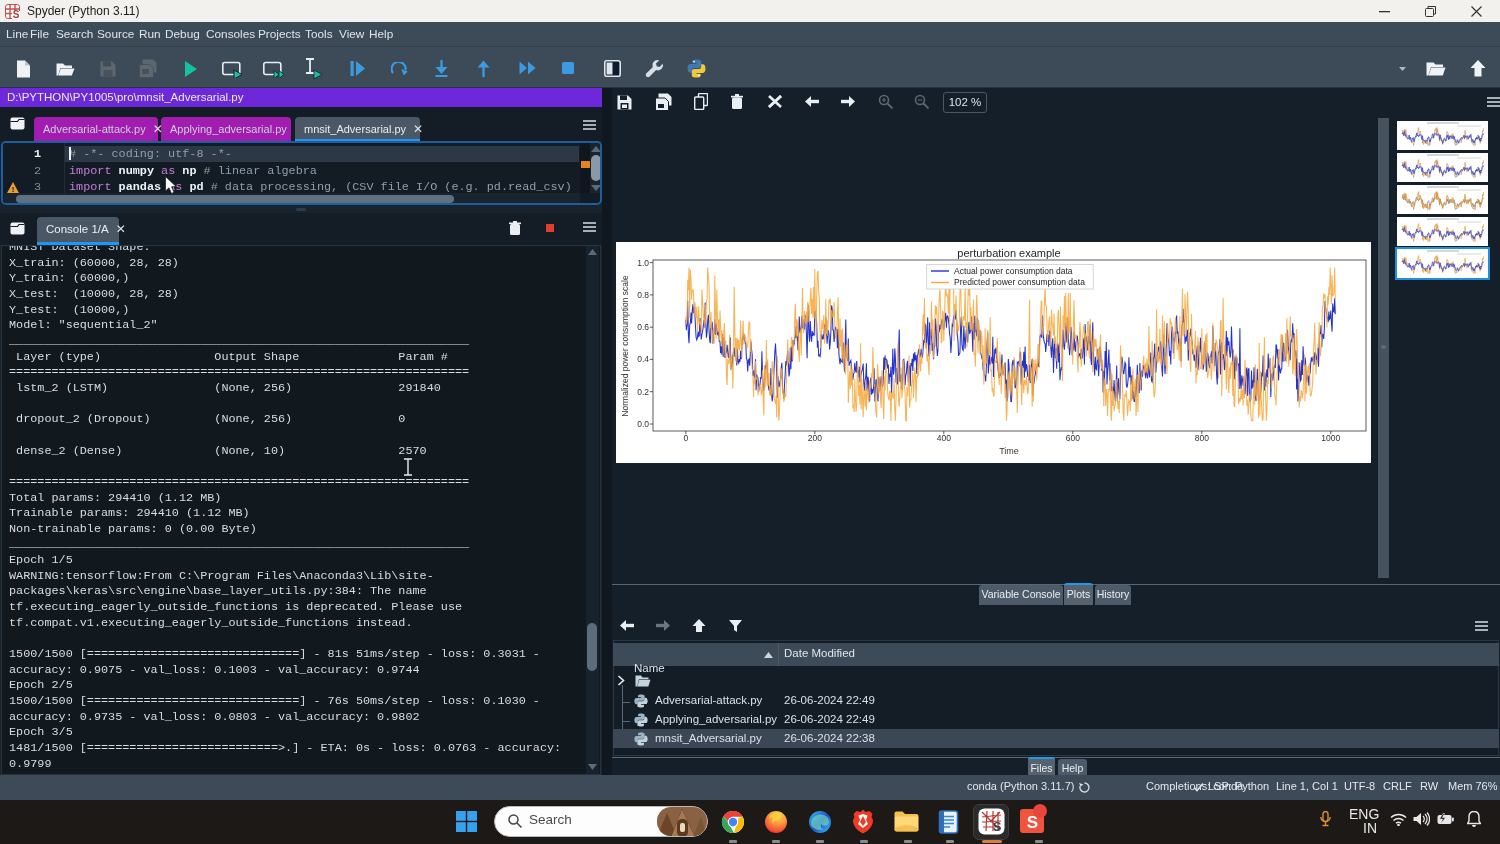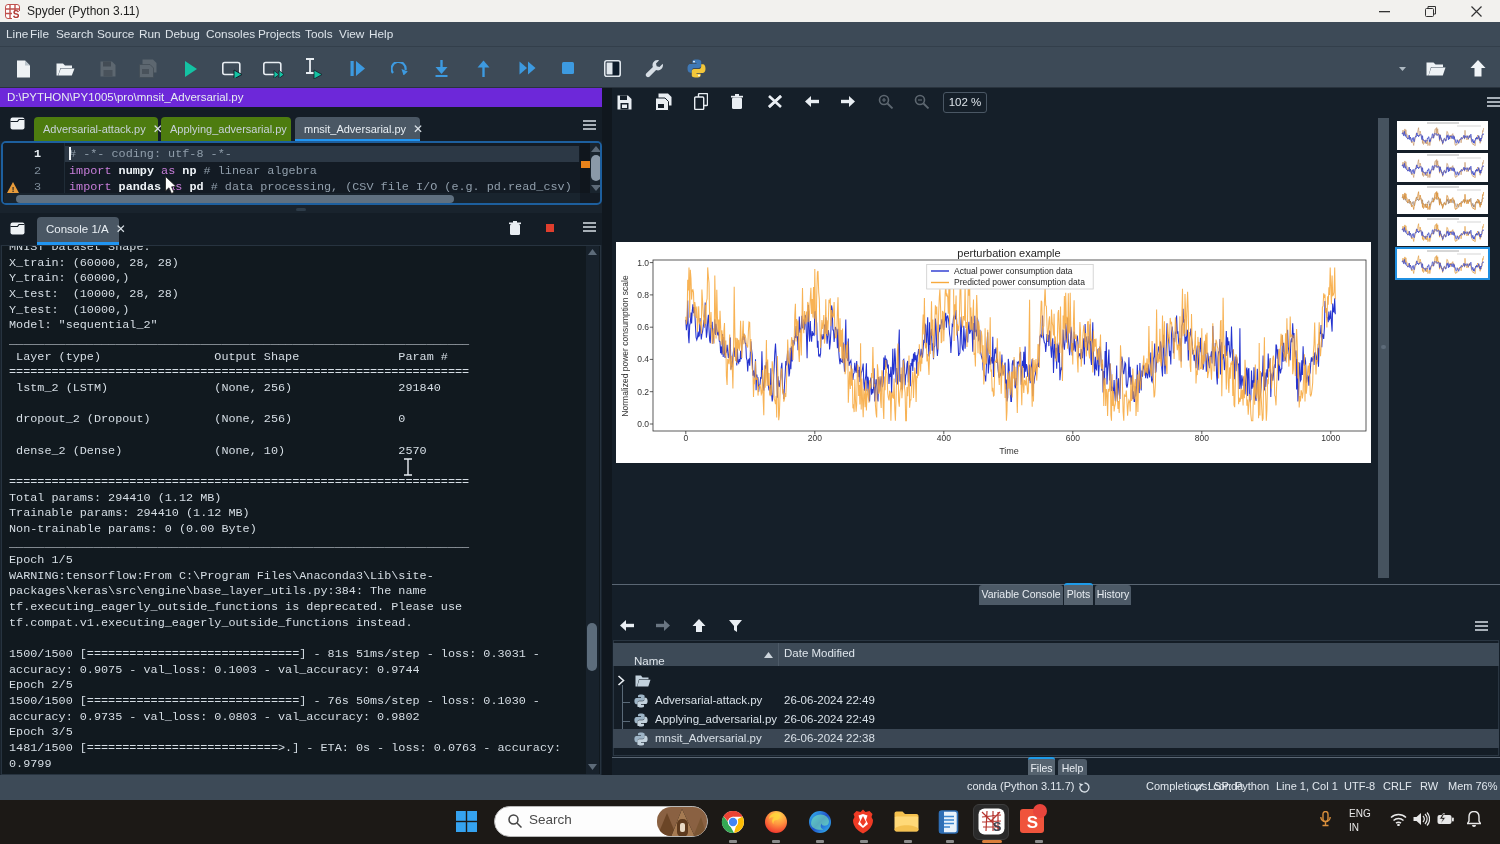--- a/index.html
+++ b/index.html
@@ -9,21 +9,21 @@
 #titlebar{left:0;top:0;width:1500px;height:22px;background:#f2f1ee;color:#1c1c1c;font-size:12px}
 #titletext{left:27px;top:4px;font-size:12px;color:#1c1c1c}
 
 #menubar{left:0;top:22px;width:1500px;height:25px;background:#3d4a57;color:#dde4ea;font-size:11.8px;border-bottom:1px solid #333f4b}
 .mi{position:absolute;top:27px;font-size:11.8px;color:#dde4ea}
 
 #toolbar{left:0;top:47px;width:1500px;height:41px;background:#3d4a57;border-bottom:1px solid #29333d}
 
 #crumb{left:0;top:88px;width:602px;height:19px;background:#6d28d9;color:#e6ecf1;font-size:11.5px}
 #tabbar{left:0;top:107px;width:602px;height:34px;background:#141d26}
-.etab{position:absolute;height:24px;white-space:nowrap;border-radius:4px 4px 0 0;background:#4d7c0f;color:#c7d1da;font-size:11px;padding:5px 8px 0 9px;white-space:nowrap}
+.etab{position:absolute;height:24px;white-space:nowrap;border-radius:4px 4px 0 0;background:#a21caf;color:#c7d1da;font-size:11px;padding:5px 8px 0 9px;white-space:nowrap}
 .etab .x{color:#dbe2e8;font-size:12px;margin-left:7px}
 .etab.active{background:#4a5764;color:#e8eef3}
 #edbox{left:1px;top:141px;width:601px;height:64px;background:#131b24;border:2px solid #1d5f9e;border-radius:5px;overflow:hidden}
 #gutter{left:0px;top:0px;width:62px;height:62px;background:#131b24;border-right:1px solid #202c37}
 .lnum{position:absolute;width:24px;text-align:right;color:#7e8c99;font:11.8px "Liberation Mono",monospace}
 #curline{left:62px;top:3px;width:514px;height:16px;background:#2c3845}
 pre,.mono{font:11.8px "Liberation Mono",monospace;color:#d6dee5}
 #code{left:66px;top:3px;line-height:16.5px}
 .kw{color:#c77dd9}.bold{color:#eef3f7;font-weight:bold}.cm{color:#909eab}
 #cursor{left:66px;top:4px;width:2px;height:13px;background:#f0f4f8}
@@ -428,21 +428,21 @@
     <svg class="abs" style="left:692px;top:619px" width="14" height="13" viewBox="0 0 14 13">
       <path d="M7 0 L13.5 7 H10 V13 H4 V7 H0.5 Z" fill="#e9eef3"></path>
     </svg>
     <svg class="abs" style="left:729px;top:620px" width="13" height="12" viewBox="0 0 13 12">
       <path d="M0 0 H13 L8 6 V12 L5 10 V6 Z" fill="#e9eef3"></path>
     </svg>
     <svg class="abs" style="left:1475px;top:621px" width="13" height="10" viewBox="0 0 13 10">
       <path d="M0 1 H13 M0 5 H13 M0 9 H13" stroke="#d8dfe6" stroke-width="1.6"></path>
     </svg>
     <div class="abs" id="fhdr">
-      <span style="position:absolute;left:21px;top:12px">Name</span>
+      <span style="position:absolute;left:21px;top:19px">Name</span>
       <span style="position:absolute;left:171px;top:4px">Date Modified</span>
     </div>
     <div class="abs" style="left:778px;top:643px;width:1px;height:23px;background:#4d5a67"></div>
     <svg class="abs" style="left:764px;top:652px" width="9" height="6" viewBox="0 0 9 6">
       <path d="M0 6 L4.5 0 L9 6 Z" fill="#cdd5dc"></path>
     </svg>
     <div class="abs" style="left:622px;top:685px;width:1px;height:55px;background:#5a6a78"></div>
     <div class="abs" style="left:622px;top:702px;width:8px;height:1px;background:#5a6a78"></div>
     <div class="abs" style="left:622px;top:721px;width:8px;height:1px;background:#5a6a78"></div>
     <div class="abs" style="left:622px;top:740px;width:8px;height:1px;background:#5a6a78"></div>
@@ -590,21 +590,21 @@
     <div class="abs" style="left:772px;top:840px;width:8px;height:2.5px;background:#8a8a8a;border-radius:1px"></div>
     <div class="abs" style="left:816px;top:840px;width:8px;height:2.5px;background:#8a8a8a;border-radius:1px"></div>
     <div class="abs" style="left:860px;top:840px;width:8px;height:2.5px;background:#8a8a8a;border-radius:1px"></div>
     <div class="abs" style="left:904px;top:840px;width:8px;height:2.5px;background:#8a8a8a;border-radius:1px"></div>
     <div class="abs" style="left:946px;top:840px;width:8px;height:2.5px;background:#8a8a8a;border-radius:1px"></div>
     <div class="abs" style="left:1035px;top:840px;width:8px;height:2.5px;background:#8a8a8a;border-radius:1px"></div>
     <svg class="abs" style="left:1320px;top:811px" width="11" height="18" viewBox="0 0 11 18">
       <rect x="3" y="0.5" width="5" height="10" rx="2.5" fill="none" stroke="#d98f3c" stroke-width="1.4"></rect>
       <path d="M0.8 6 A4.7 4.7 0 0 0 10.2 6 M5.5 11 V14 M2.5 14.5 H8.5" fill="none" stroke="#d98f3c" stroke-width="1.4"></path>
     </svg>
-    <div class="abs" style="left:1349px;top:807px;width:28px;color:#e8e8e8;font-size:10px;text-align:left;line-height:14px">ENG<br>IN</div>
+    <div class="abs" style="left:1349px;top:807px;width:28px;color:#e8e8e8;font-size:14px;text-align:right;line-height:14px">ENG<br>IN</div>
     <svg class="abs" style="left:1390px;top:813px" width="17" height="13" viewBox="0 0 17 13">
       <path d="M1 4.5 A11 11 0 0 1 16 4.5 M3.5 7.5 A7.5 7.5 0 0 1 13.5 7.5 M6 10.2 A4 4 0 0 1 11 10.2" fill="none" stroke="#e8e8e8" stroke-width="1.5"></path>
       <circle cx="8.5" cy="12" r="1.3" fill="#e8e8e8"></circle>
     </svg>
     <svg class="abs" style="left:1413px;top:812px" width="17" height="14" viewBox="0 0 17 14">
       <path d="M0.5 5 H3.5 L8 1 V13 L3.5 9 H0.5 Z" fill="#e8e8e8"></path>
       <path d="M10 4 A4.5 4.5 0 0 1 10 10 M12 2 A7 7 0 0 1 12 12 M14 0.5 A9.5 9.5 0 0 1 14 13.5" fill="none" stroke="#e8e8e8" stroke-width="1.2"></path>
     </svg>
     <svg class="abs" style="left:1437px;top:813px" width="17" height="12" viewBox="0 0 17 12">
       <rect x="0.5" y="2" width="14" height="9" rx="2" fill="#e8e8e8"></rect>

